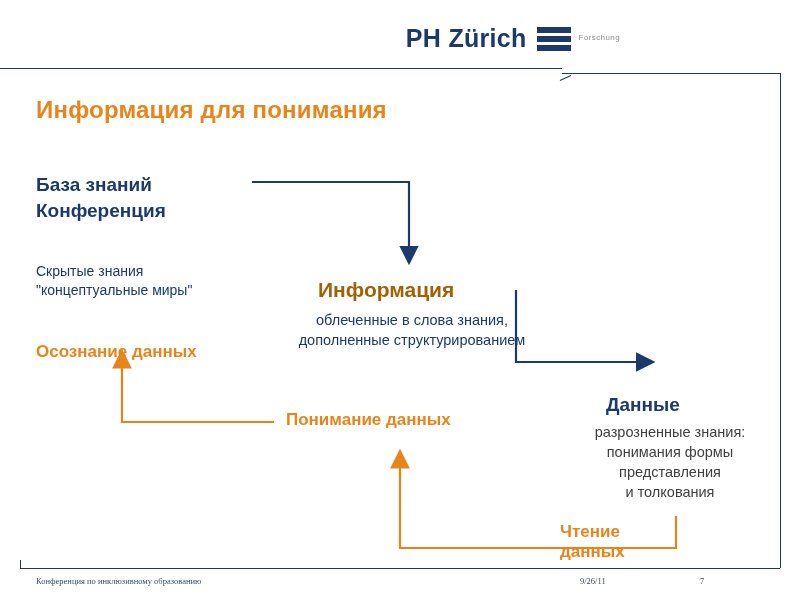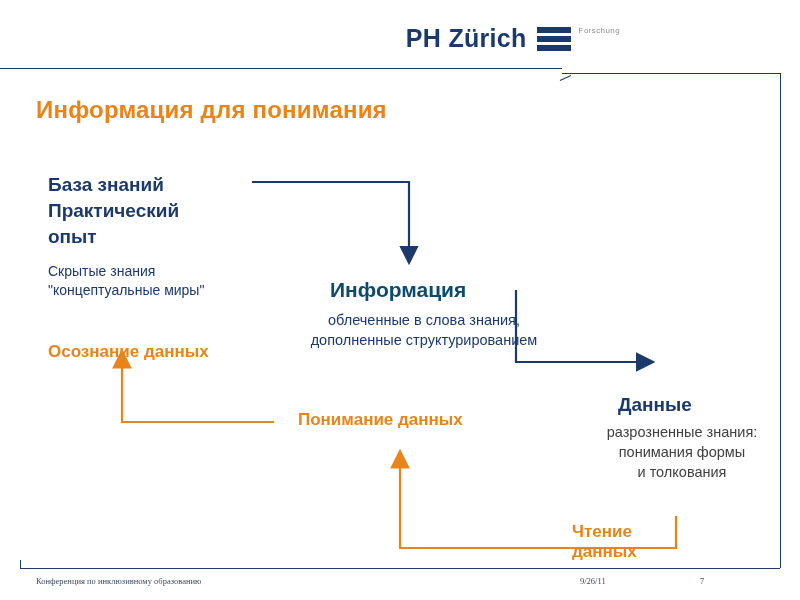--- a/index.html
+++ b/index.html
@@ -44,21 +44,21 @@
   .logo-bars i {
     display: block;
     width: 34px;
     height: 6px;
     background: #1b3a6b;
   }
   .logo-sub {
     font-size: 8px;
     color: #8a8d92;
     align-self: flex-end;
-    margin-bottom: 18px;
+    margin-bottom: 11px;
     letter-spacing: 0.4px;
   }
 
   
   .frame-top-left {
     position: absolute;
     left: 0;
     top: 68px;
     width: 562px;
     height: 1px;
@@ -113,21 +113,20 @@
     top: 96px;
     font-size: 24px;
     font-weight: bold;
     color: #e8841a;
     letter-spacing: 0.2px;
   }
 
   
   .blk {
     position: absolute;
-    margin-left: 12px;
   }
   .navy-bold {
     color: #1b3a6b;
     font-weight: bold;
   }
   .orange-bold {
     color: #e8841a;
     font-weight: bold;
   }
   .navy-plain {
@@ -152,21 +151,21 @@
   #awareness {
     left: 36px;
     top: 342px;
     font-size: 17px;
   }
   #info-title {
     left: 318px;
     top: 278px;
     font-size: 21px;
     font-weight: bold;
-    color: #0c4a6e;
+    color: #a16207;
   }
   #info-body {
     left: 262px;
     top: 310px;
     width: 300px;
     font-size: 14.5px;
     line-height: 20px;
     text-align: center;
     color: #1b3a6b;
   }
@@ -264,40 +263,40 @@
       <path d="M676,516 L676,548 L400,548 L400,452" stroke="#e8841a" stroke-width="2.2" fill="none" marker-end="url(#orangeArrow)"></path>
     </g>
 
     <g>
       <path d="M274,422 L122,422 L122,352" stroke="#e8841a" stroke-width="2.2" fill="none" marker-end="url(#orangeArrow)"></path>
     </g>
   </svg>
 
   <div class="blk navy-bold" id="kb-title">
     <div>База знаний</div>
-    <div>Практический</div>
-    <div>опыт</div>
+    <div>Конференция</div>
   </div>
   <div class="blk navy-plain" id="kb-sub">
     <div>Скрытые знания</div>
     <div>"концептуальные миры"</div>
   </div>
 
   <div class="blk orange-bold" id="awareness">Осознание данных</div>
 
   <div class="blk" id="info-title">Информация</div>
   <div class="blk" id="info-body">
     <div>облеченные в слова знания,</div>
     <div>дополненные структурированием</div>
   </div>
 
   <div class="blk" id="data-title">Данные</div>
   <div class="blk" id="data-body">
     <div>разрозненные знания:</div>
     <div>понимания формы</div>
+    <div>представления</div>
     <div>и толкования</div>
   </div>
 
   <div class="blk orange-bold" id="reading">Чтение данных</div>
   <div class="blk orange-bold" id="understanding">Понимание данных</div>
 
   <div class="footer" id="footer-left">Конференция по инклюзивному образованию</div>
   <div class="footer" id="footer-center">9/26/11</div>
   <div class="footer" id="footer-page">7</div>
 

